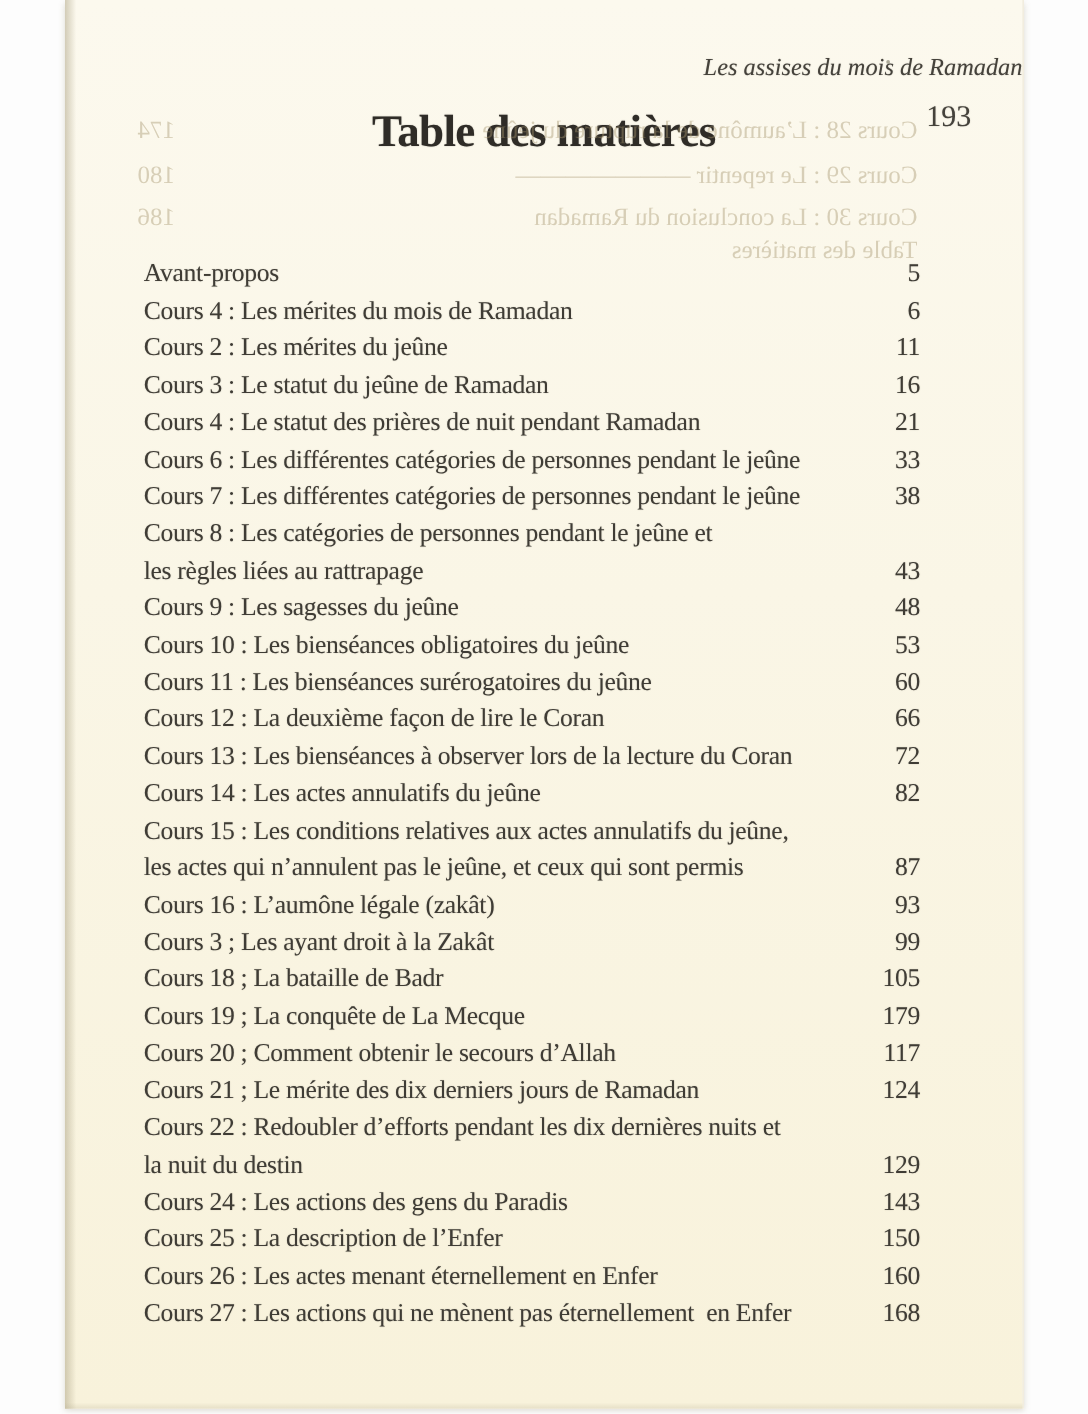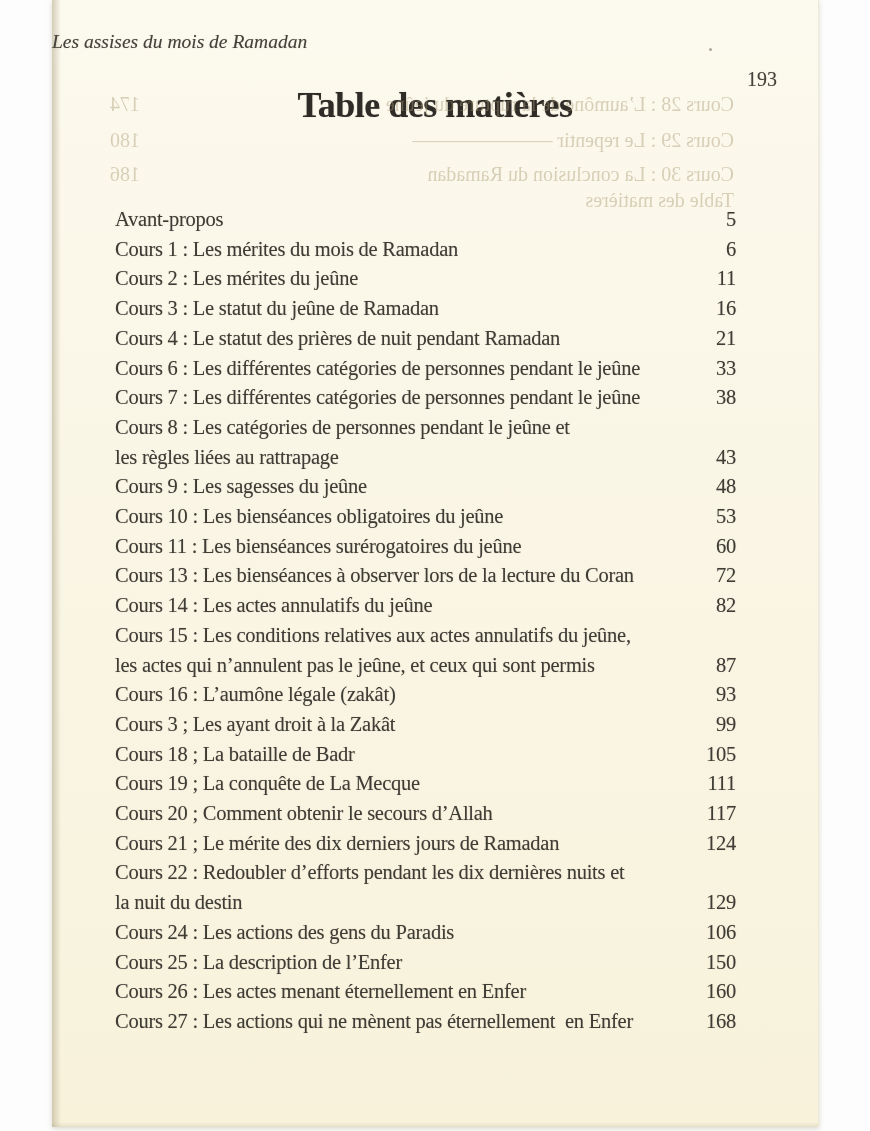--- a/index.html
+++ b/index.html
@@ -21,29 +21,29 @@
     background:linear-gradient(90deg,rgba(176,167,138,.55),rgba(176,167,138,0));
     pointer-events:none;
   }
   .scan-page::after{ 
     content:"";position:absolute;left:0;right:0;bottom:0;height:5px;
     background:linear-gradient(0deg,rgba(176,167,138,.25),rgba(176,167,138,0));
     pointer-events:none;
   }
 
   .running-head{
-    position:absolute;top:31px;left:0;right:0;height:28px;
-    text-align:left;
+    position:absolute;top:44px;left:0;right:0;height:28px;
+    text-align:right;
     font-style:italic;font-size:19.5px;color:#45423b;
     text-shadow:0 0 1px rgba(69,66,59,.35);
     font-family:Liberation Serif, serif;
   }
   .folio{
     position:absolute;top:37px;right:41px;
-    font-style:normal;font-size:20px;color:#45423b;
+    font-style:normal;font-size:24px;color:#45423b;
     text-shadow:0 0 1px rgba(69,66,59,.35);
   }
   .speck{
     position:absolute;top:48px;left:657px;width:3px;height:3px;
     border-radius:50%;background:#837f6c;opacity:.65;
   }
 
   .book-title{
     position:absolute;top:84px;left:0;right:0;
     text-align:center;
@@ -111,21 +111,21 @@
         <span class="bleed-page"></span>
       </div>
     </div>
 
   <div class="toc">
       <div class="toc-row">
         <span class="toc-label">Avant-propos</span>
         <span class="toc-page">5</span>
       </div>
       <div class="toc-row">
-        <span class="toc-label">Cours 1 : Les mérites du mois de Ramadan</span>
+        <span class="toc-label">Cours 4 : Les mérites du mois de Ramadan</span>
         <span class="toc-page">6</span>
       </div>
       <div class="toc-row">
         <span class="toc-label">Cours 2 : Les mérites du jeûne</span>
         <span class="toc-page">11</span>
       </div>
       <div class="toc-row">
         <span class="toc-label">Cours 3 : Le statut du jeûne de Ramadan</span>
         <span class="toc-page">16</span>
       </div>
@@ -152,20 +152,24 @@
       </div>
       <div class="toc-row">
         <span class="toc-label">Cours 10 : Les bienséances obligatoires du jeûne</span>
         <span class="toc-page">53</span>
       </div>
       <div class="toc-row">
         <span class="toc-label">Cours 11 : Les bienséances surérogatoires du jeûne</span>
         <span class="toc-page">60</span>
       </div>
       <div class="toc-row">
+        <span class="toc-label">Cours 12 : La deuxième façon de lire le Coran</span>
+        <span class="toc-page">66</span>
+      </div>
+      <div class="toc-row">
         <span class="toc-label">Cours 13 : Les bienséances à observer lors de la lecture du Coran</span>
         <span class="toc-page">72</span>
       </div>
       <div class="toc-row">
         <span class="toc-label">Cours 14 : Les actes annulatifs du jeûne</span>
         <span class="toc-page">82</span>
       </div>
       <div class="toc-row">
         <span class="toc-label">Cours 15 : Les conditions relatives aux actes annulatifs du jeûne,
 les actes qui n’annulent pas le jeûne, et ceux qui sont permis</span>
@@ -178,38 +182,38 @@
       <div class="toc-row">
         <span class="toc-label">Cours 3 ; Les ayant droit à la Zakât</span>
         <span class="toc-page">99</span>
       </div>
       <div class="toc-row">
         <span class="toc-label">Cours 18 ; La bataille de Badr</span>
         <span class="toc-page">105</span>
       </div>
       <div class="toc-row">
         <span class="toc-label">Cours 19 ; La conquête de La Mecque</span>
-        <span class="toc-page">111</span>
+        <span class="toc-page">179</span>
       </div>
       <div class="toc-row">
         <span class="toc-label">Cours 20 ; Comment obtenir le secours d’Allah</span>
         <span class="toc-page">117</span>
       </div>
       <div class="toc-row">
         <span class="toc-label">Cours 21 ; Le mérite des dix derniers jours de Ramadan</span>
         <span class="toc-page">124</span>
       </div>
       <div class="toc-row">
         <span class="toc-label">Cours 22 : Redoubler d’efforts pendant les dix dernières nuits et
 la nuit du destin</span>
         <span class="toc-page">129</span>
       </div>
       <div class="toc-row">
         <span class="toc-label">Cours 24 : Les actions des gens du Paradis</span>
-        <span class="toc-page">106</span>
+        <span class="toc-page">143</span>
       </div>
       <div class="toc-row">
         <span class="toc-label">Cours 25 : La description de l’Enfer</span>
         <span class="toc-page">150</span>
       </div>
       <div class="toc-row">
         <span class="toc-label">Cours 26 : Les actes menant éternellement en Enfer</span>
         <span class="toc-page">160</span>
       </div>
       <div class="toc-row">

